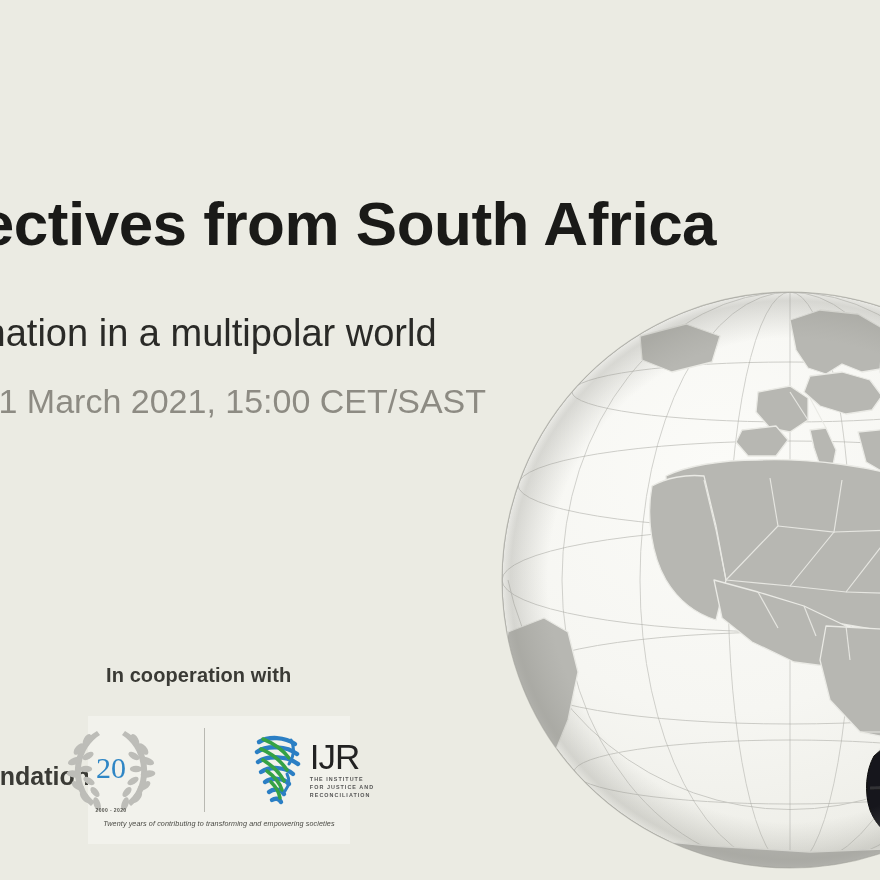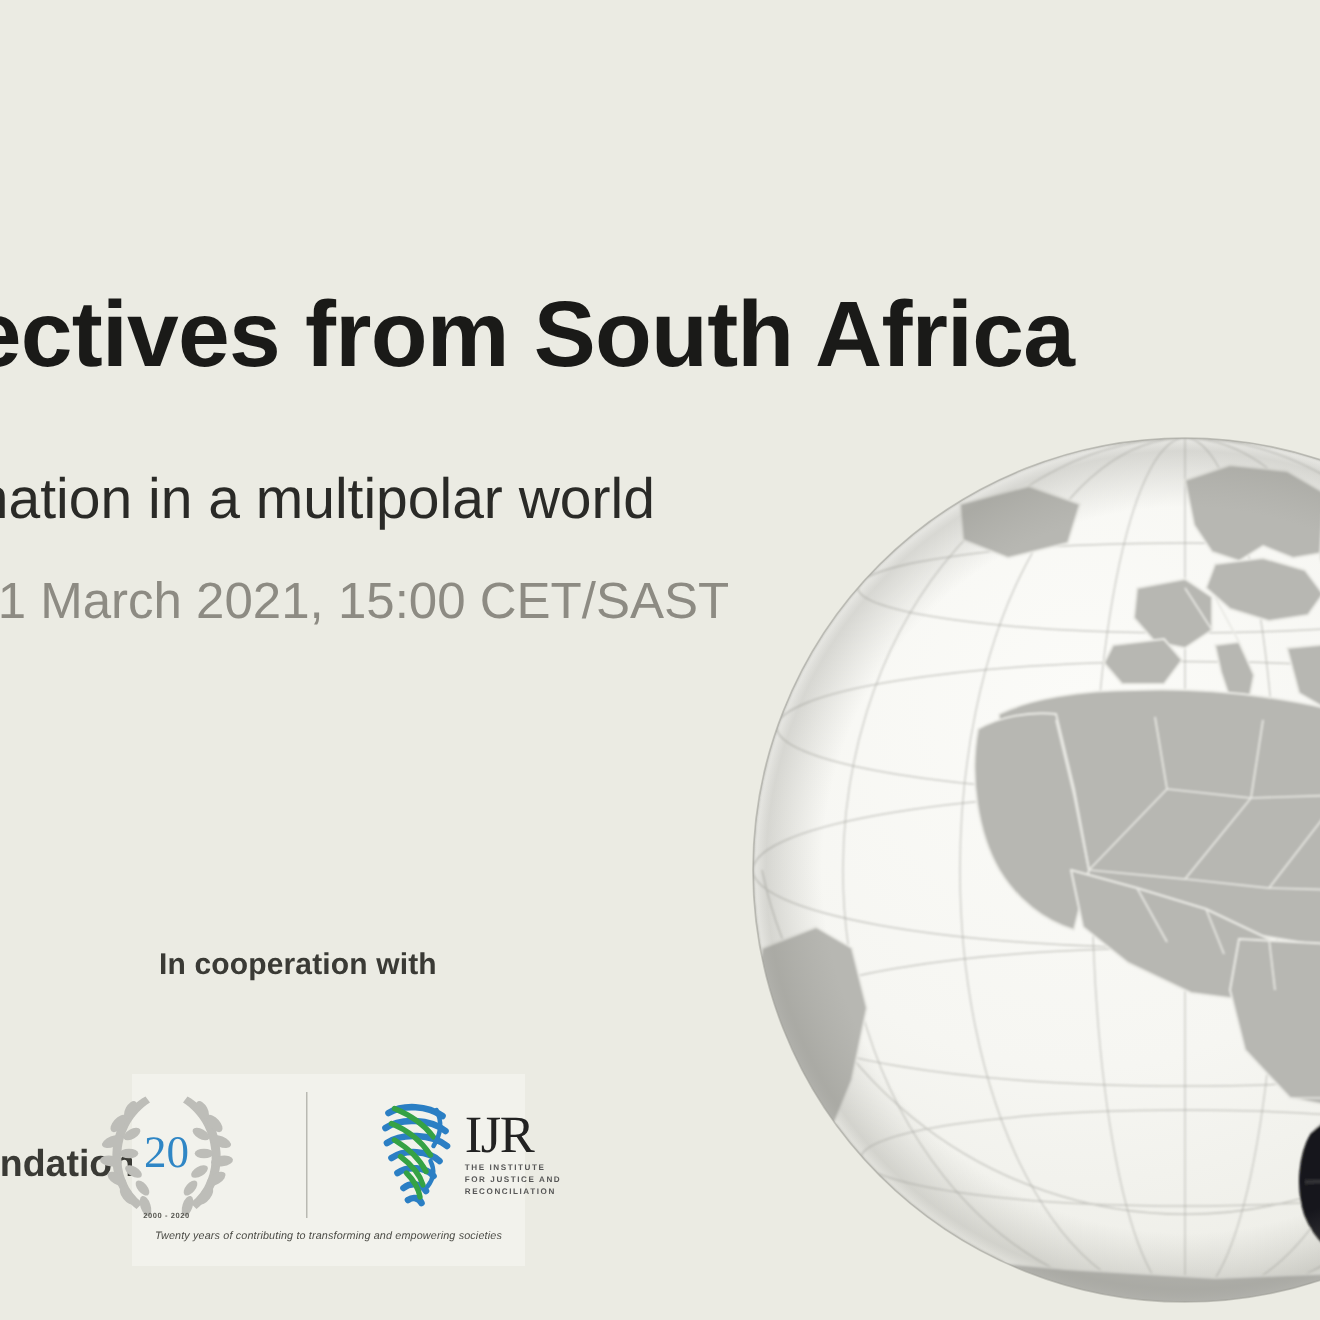--- a/index.html
+++ b/index.html
@@ -61,21 +61,21 @@
     line-height: 1.0;
     font-weight: 400;
     color: #8d8b83;
     white-space: nowrap;
   }
 
   
   #coop-label {
     position: absolute;
     left: 106px;
-    top: 632px;
+    top: 664px;
     font-size: 20px;
     font-weight: 700;
     color: #3a3a35;
     letter-spacing: 0.1px;
     white-space: nowrap;
   }
   #logo-box {
     position: absolute;
     left: 88px;
     top: 716px;
@@ -104,21 +104,21 @@
     margin: 0 10px;
     flex: none;
   }
   
   #wreath-logo { width: 94px; height: 96px; flex: none; }
   
   #ijr-logo { display: flex; align-items: center; flex: none; }
   #ijr-mark { width: 54px; height: 80px; flex: none; }
   #ijr-text { margin-left: 5px; }
   #ijr-word {
-    font-family: Liberation Serif, serif;
+    font-family: Liberation Sans, sans-serif;
     font-size: 35px;
     font-weight: 400;
     letter-spacing: -1px;
     color: #222;
     line-height: 0.9;
   }
   #ijr-sub {
     font-size: 5.4px;
     letter-spacing: 1.05px;
     color: #555;

